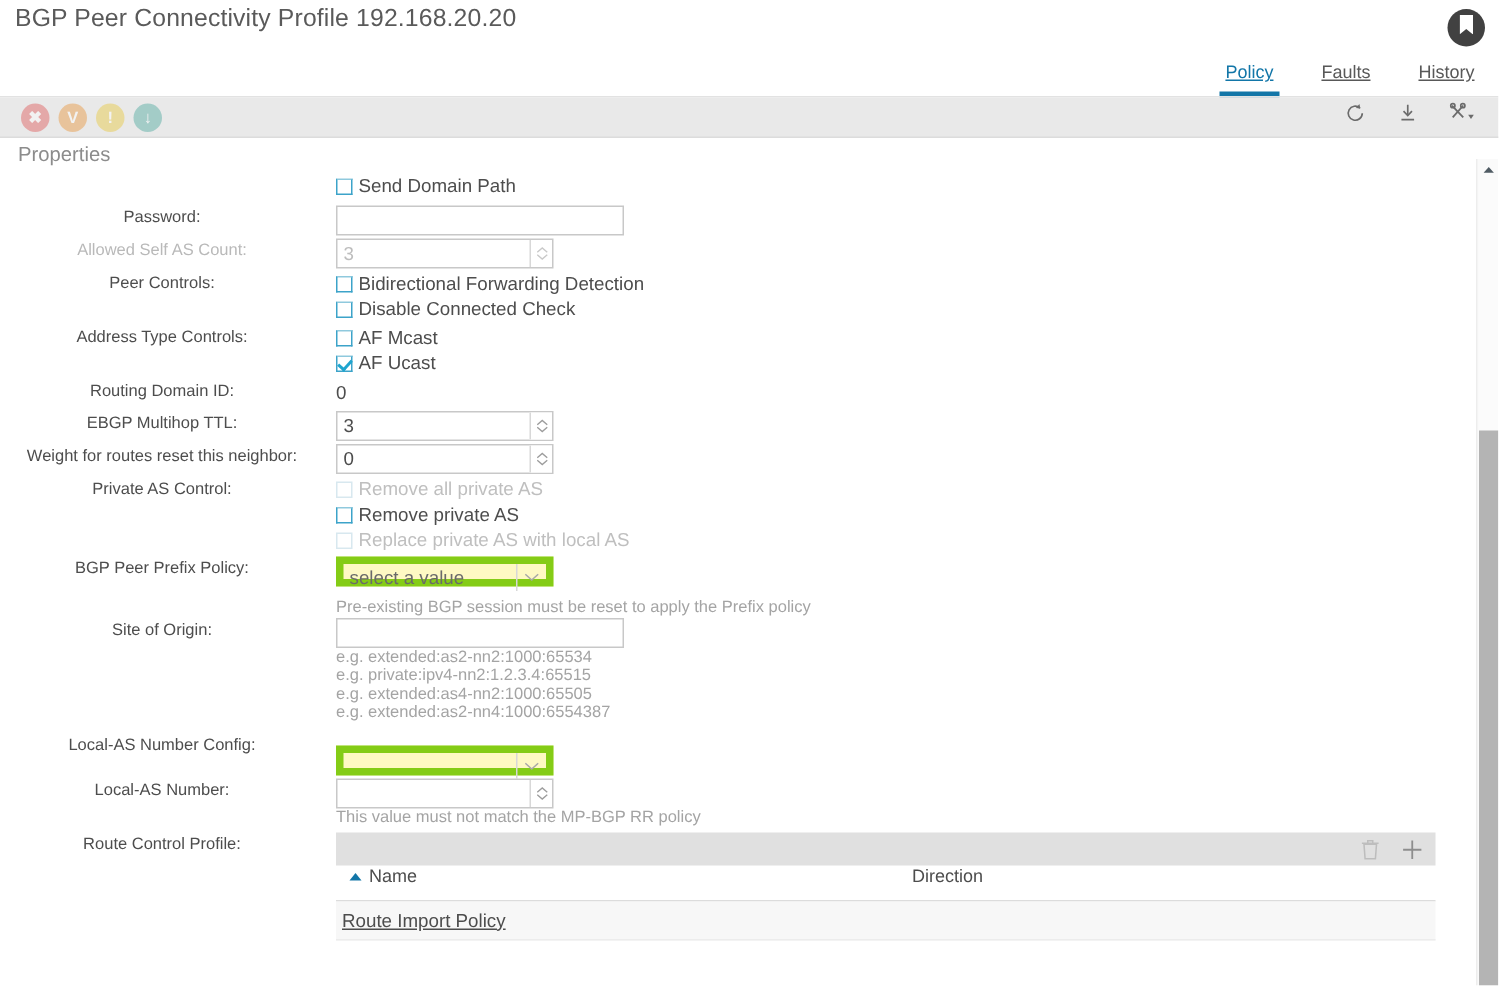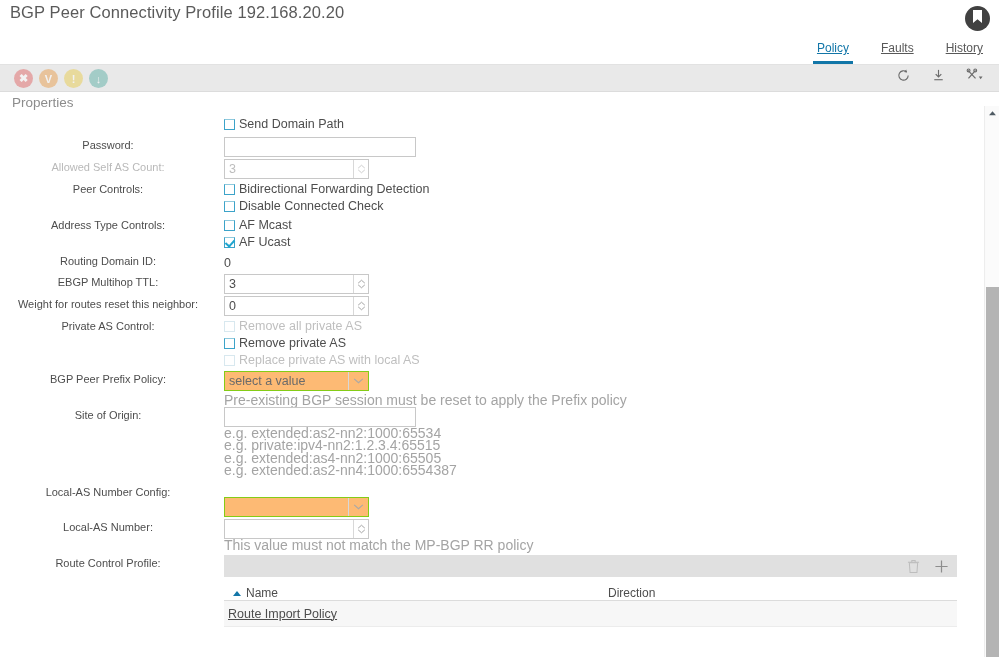--- a/index.html
+++ b/index.html
@@ -180,22 +180,22 @@
     align-items: center; justify-content: center;
     cursor: pointer;
     background: #fff;
   }
   .spin-arrows svg { display: block; }
 
   .sel {
     position: relative;
     display: inline-block;
     width: 145px; height: 20px;
-    border: 1px solid #84cc16;
-    background: #fdba74;
+    border: 5px solid #84cc16;
+    background: #fef9c3;
   }
   .sel .sel-val {
     font-size: 12.5px;
     color: #6a6a6a;
     line-height: 18px;
     padding-left: 4px;
     white-space: nowrap;
     overflow: hidden;
   }
   .sel .sel-arrow {
@@ -232,21 +232,21 @@
     width: 4px; height: 7px;
     border: solid #1fa5cf;
     border-width: 0 2px 2px 0;
     transform: rotate(42deg);
   }
   .cb.disabled { border-color: #d8e8ef; }
   .cbtext { font-size: 12.5px; color: #4d4d4d; }
   .cbtext.disabled { color: #bfbfbf; }
 
   .hint {
-    font-size: 14px;
+    font-size: 11px;
     color: #a4a4a4;
     line-height: 11.5px;
     padding-top: 1px;
   }
 
   .static-val {
     font-size: 12.5px;
     color: #4d4d4d;
     padding-top: 2px;
   }
@@ -262,21 +262,21 @@
     justify-content: flex-end;
     padding-right: 8px;
     gap: 14px;
     width: 733px;
   }
   .rcp-bar .ic { cursor: pointer; line-height: 0; }
   .tbl { width: 733px; }
   .tbl .thead {
     display: flex;
     height: 24px;
-    align-items: flex-end;
+    align-items: flex-start;
     border-bottom: 1px solid #dcdcdc;
     font-size: 12px;
     color: #4d4d4d;
   }
   .tbl .th-name { width: 380px; display: flex; align-items: center; padding-left: 9px; }
   .tbl .th-dir  { width: 260px; padding-left: 4px; }
   .sort-asc {
     width: 0; height: 0;
     border-left: 4px solid transparent;
     border-right: 4px solid transparent;

